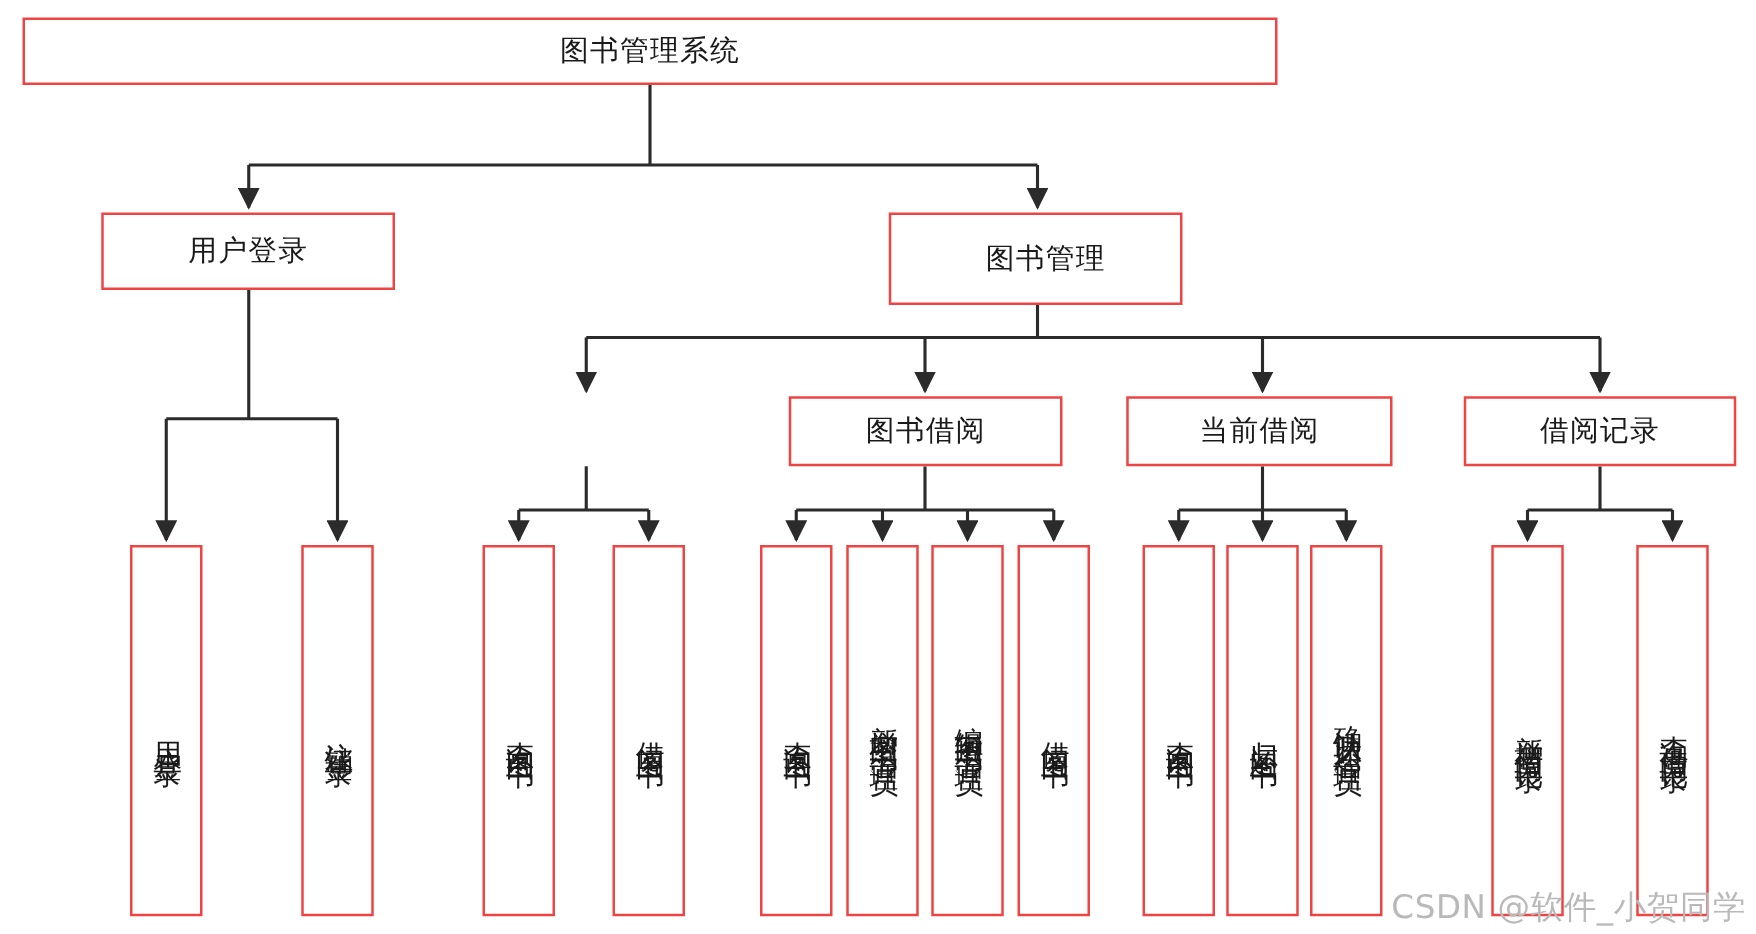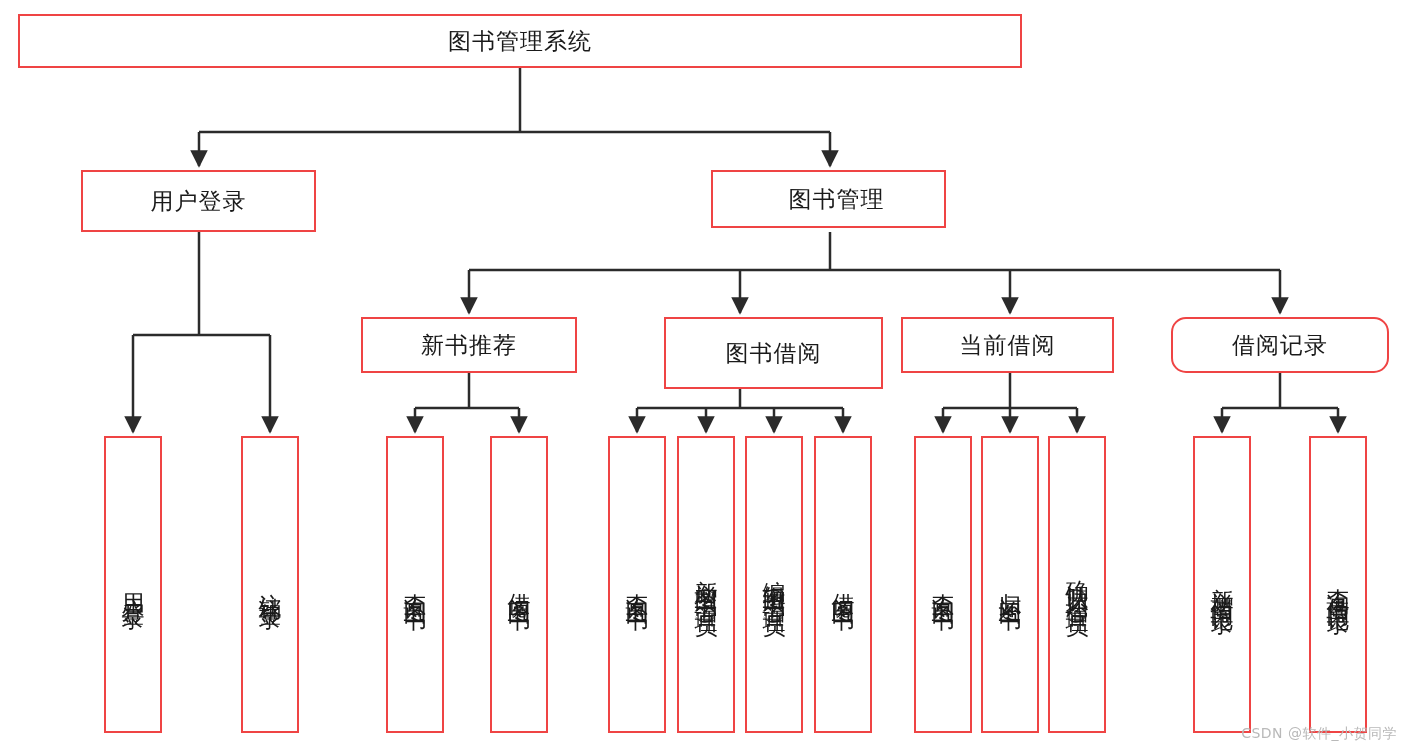--- a/index.html
+++ b/index.html
@@ -56,21 +56,21 @@
     text-orientation: upright;
     font-size: 23px;
     letter-spacing: 5px;
     line-height: 1;
     max-height: 100%;
   }
   #watermark {
     position: absolute;
     right: 8px;
     bottom: 4px;
-    font-size: 14px;
+    font-size: 26px;
     color: #b9b9b9;
     letter-spacing: 0.5px;
     white-space: nowrap;
     pointer-events: none;
   }
 </style>
 </head>
 <body>
 
 <div id="diagram-root">
@@ -125,37 +125,34 @@
   </svg>
 
   <div class="node horizontal" style="left:18px; top:14px; width:1004px; height:54px;">
     <span class="node-label">图书管理系统</span>
   </div>
 
   <div class="node horizontal" style="left:81px; top:170px; width:235px; height:62px;">
     <span class="node-label">用户登录</span>
   </div>
 
-  <div class="node horizontal" style="left:711px; top:170px; width:235px; height:58px;padding-left:16px;">
+  <div class="node horizontal" style="left:711px; top:170px; width:235px; height:74px;padding-left:16px;">
     <span class="node-label">图书管理</span>
   </div>
 
-  <div class="node horizontal" style="left:361px; top:317px; width:216px; height:56px;">
-    <span class="node-label">新书推荐</span>
-  </div>
-
-  <div class="node horizontal" style="left:631px; top:317px; width:219px; height:72px;margin-left:33px;">
+
+  <div class="node horizontal" style="left:631px; top:317px; width:219px; height:56px;">
     <span class="node-label">图书借阅</span>
   </div>
 
   <div class="node horizontal" style="left:901px; top:317px; width:213px; height:56px;">
     <span class="node-label">当前借阅</span>
   </div>
 
-  <div class="node horizontal" style="left:1171px; top:317px; width:218px; height:56px;border-radius:15px;">
+  <div class="node horizontal" style="left:1171px; top:317px; width:218px; height:56px;">
     <span class="node-label">借阅记录</span>
   </div>
 
   <div class="node vertical" style="left:104px; top:436px; width:58px; height:297px;">
     <span class="node-label">用户登录</span>
   </div>
 
   <div class="node vertical" style="left:241px; top:436px; width:58px; height:297px;">
     <span class="node-label">注销登录</span>
   </div>

